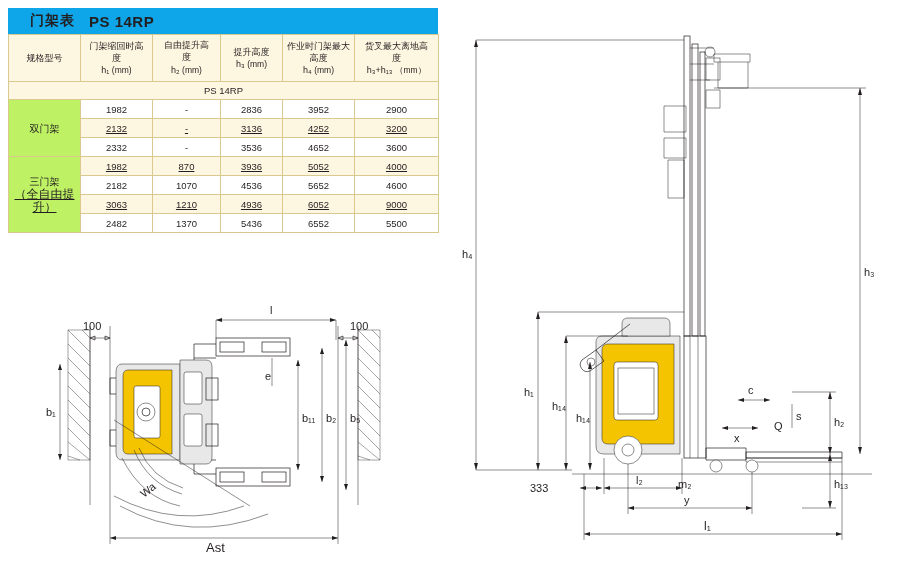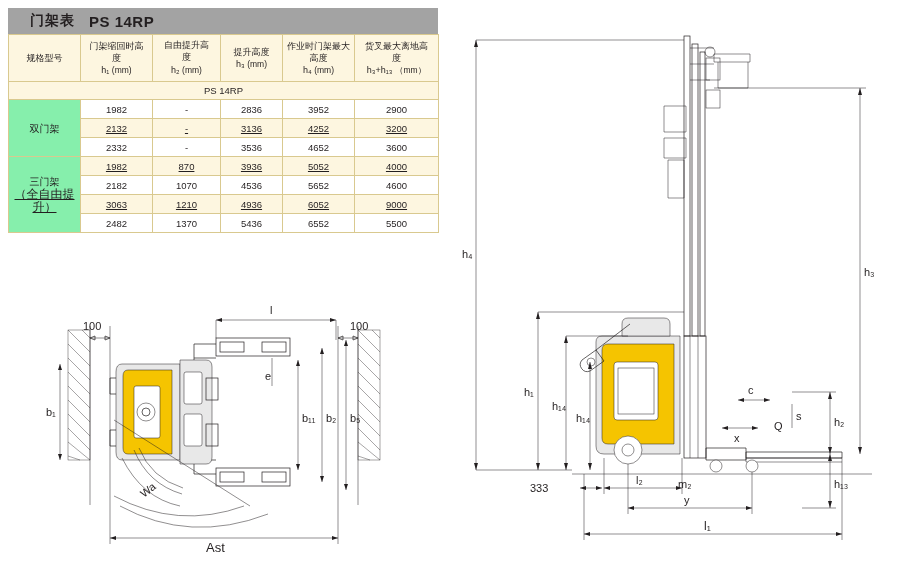--- a/index.html
+++ b/index.html
@@ -17,21 +17,21 @@
   }
 
   
   #spec-panel {
     position: absolute;
     left: 8px;
     top: 8px;
     width: 430px;
   }
   .title-bar {
-    background: #a3a3a3;
+    background: #0ea5e9;
     height: 26px;
     display: flex;
     align-items: center;
     padding-left: 22px;
     box-sizing: border-box;
   }
   .title-bar .t1 {
     font-size: 14px;
     font-weight: bold;
     letter-spacing: 1px;
@@ -62,21 +62,21 @@
     font-size: 9px;
     padding: 2px 1px;
   }
   thead td .unit { font-size: 8.5px; }
   .model-row td {
     background: #fdf6e0;
     height: 17px;
     font-size: 9.5px;
   }
   .grp {
-    background: #86efac;
+    background: #bef264;
     font-size: 10px;
     line-height: 13px;
   }
   .grp .small { font-size: 12px; text-decoration: underline; }
   tbody td.data {
     height: 18px;
     background: #ffffff;
     font-size: 9.5px;
     margin-left: 10px;
   }

